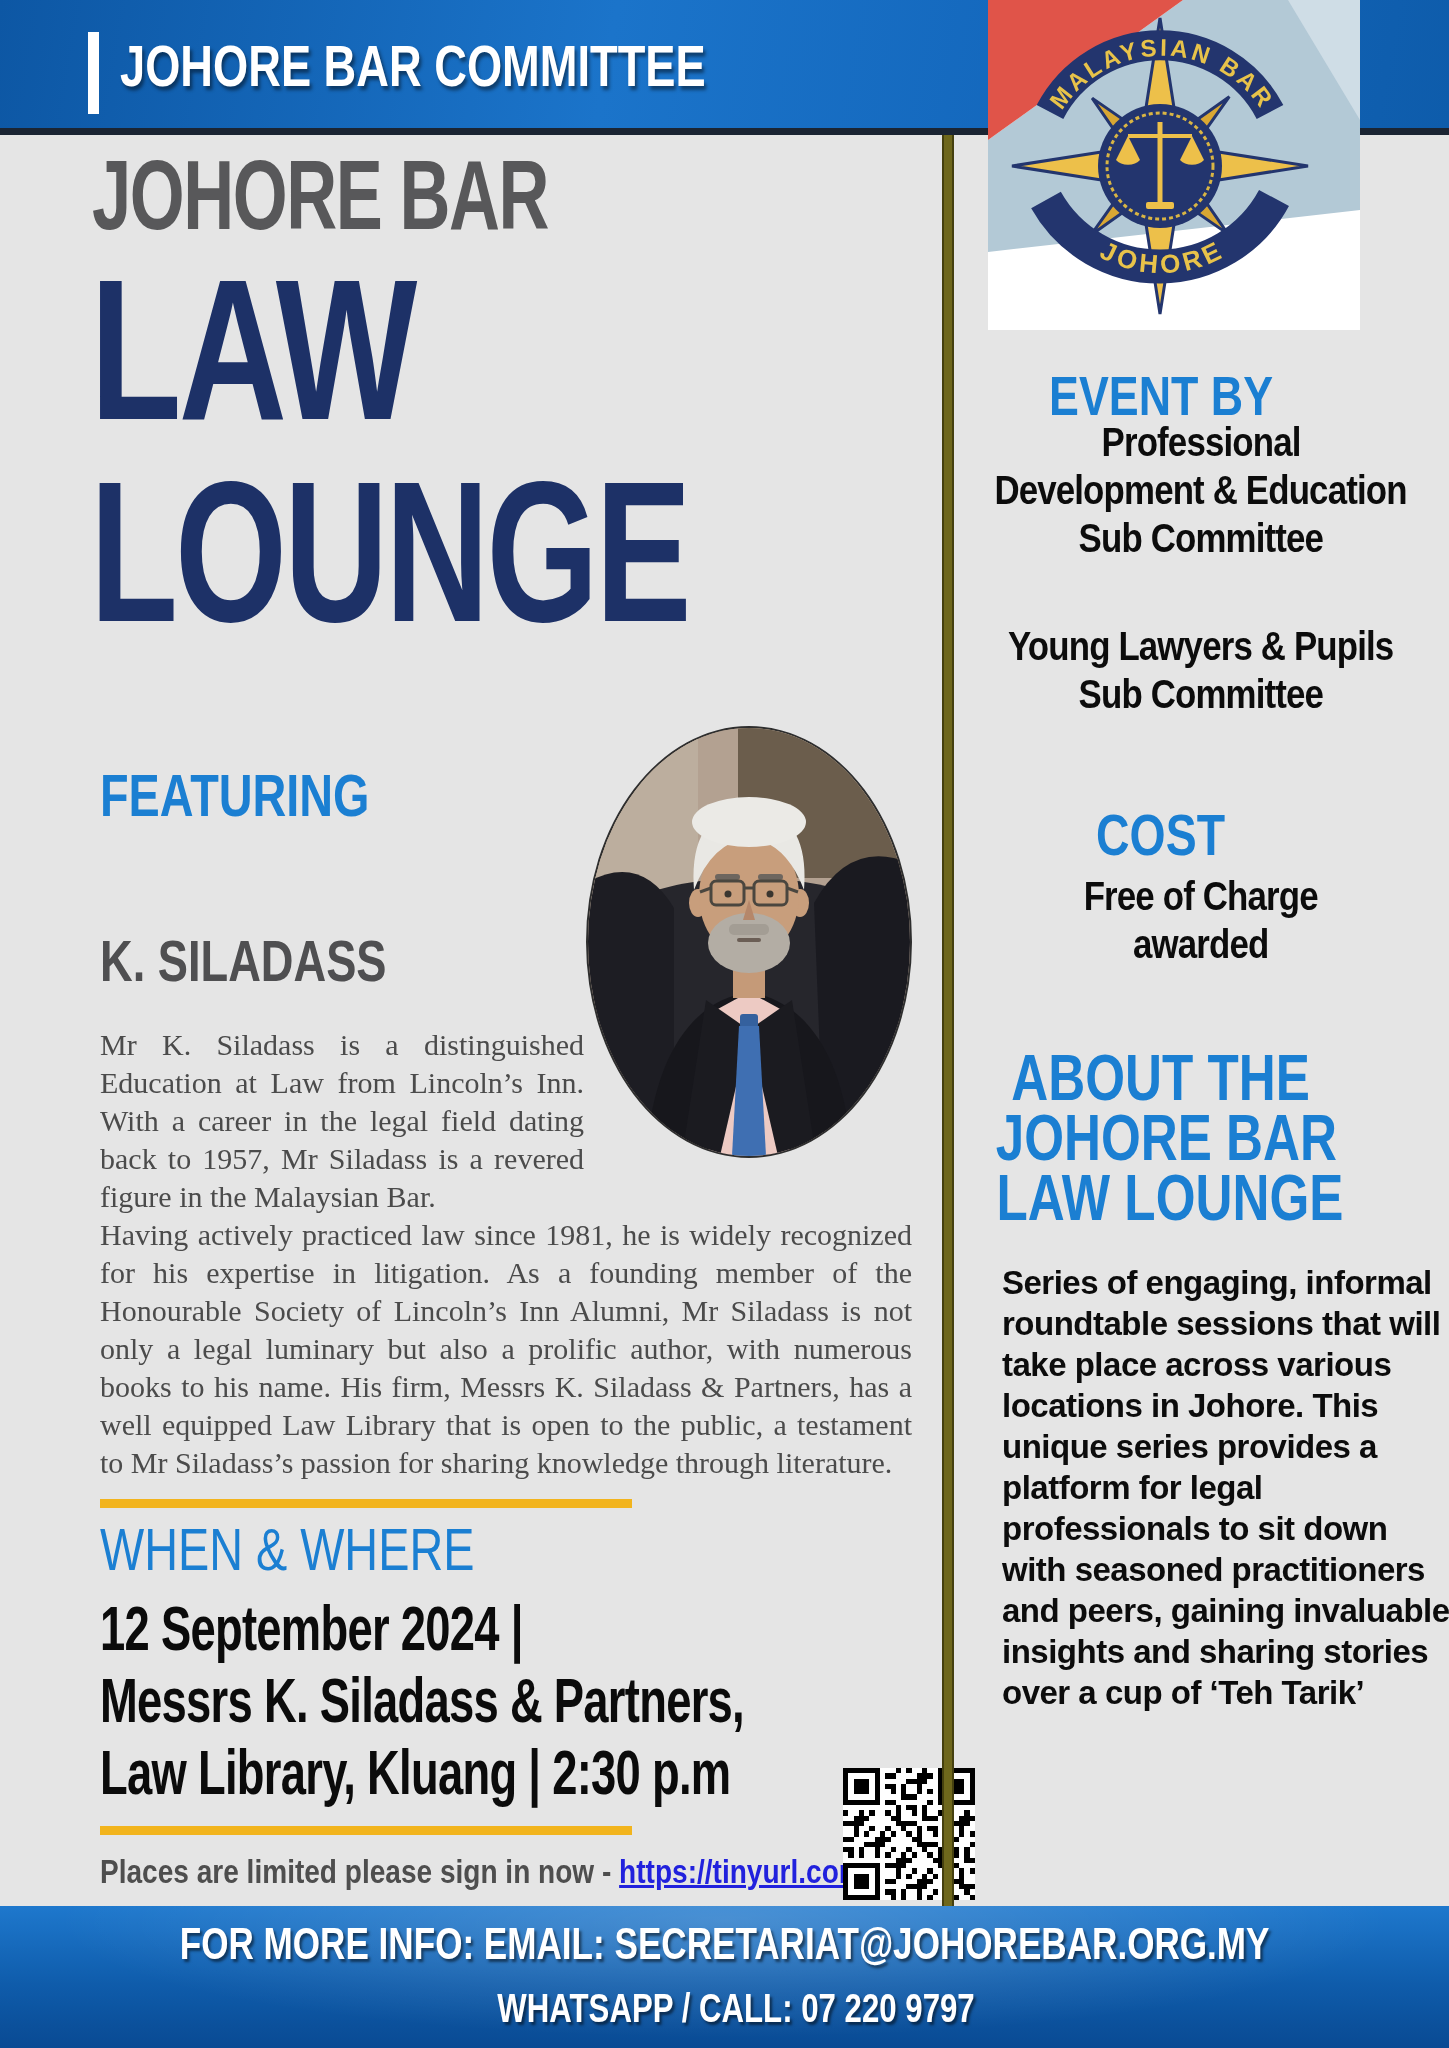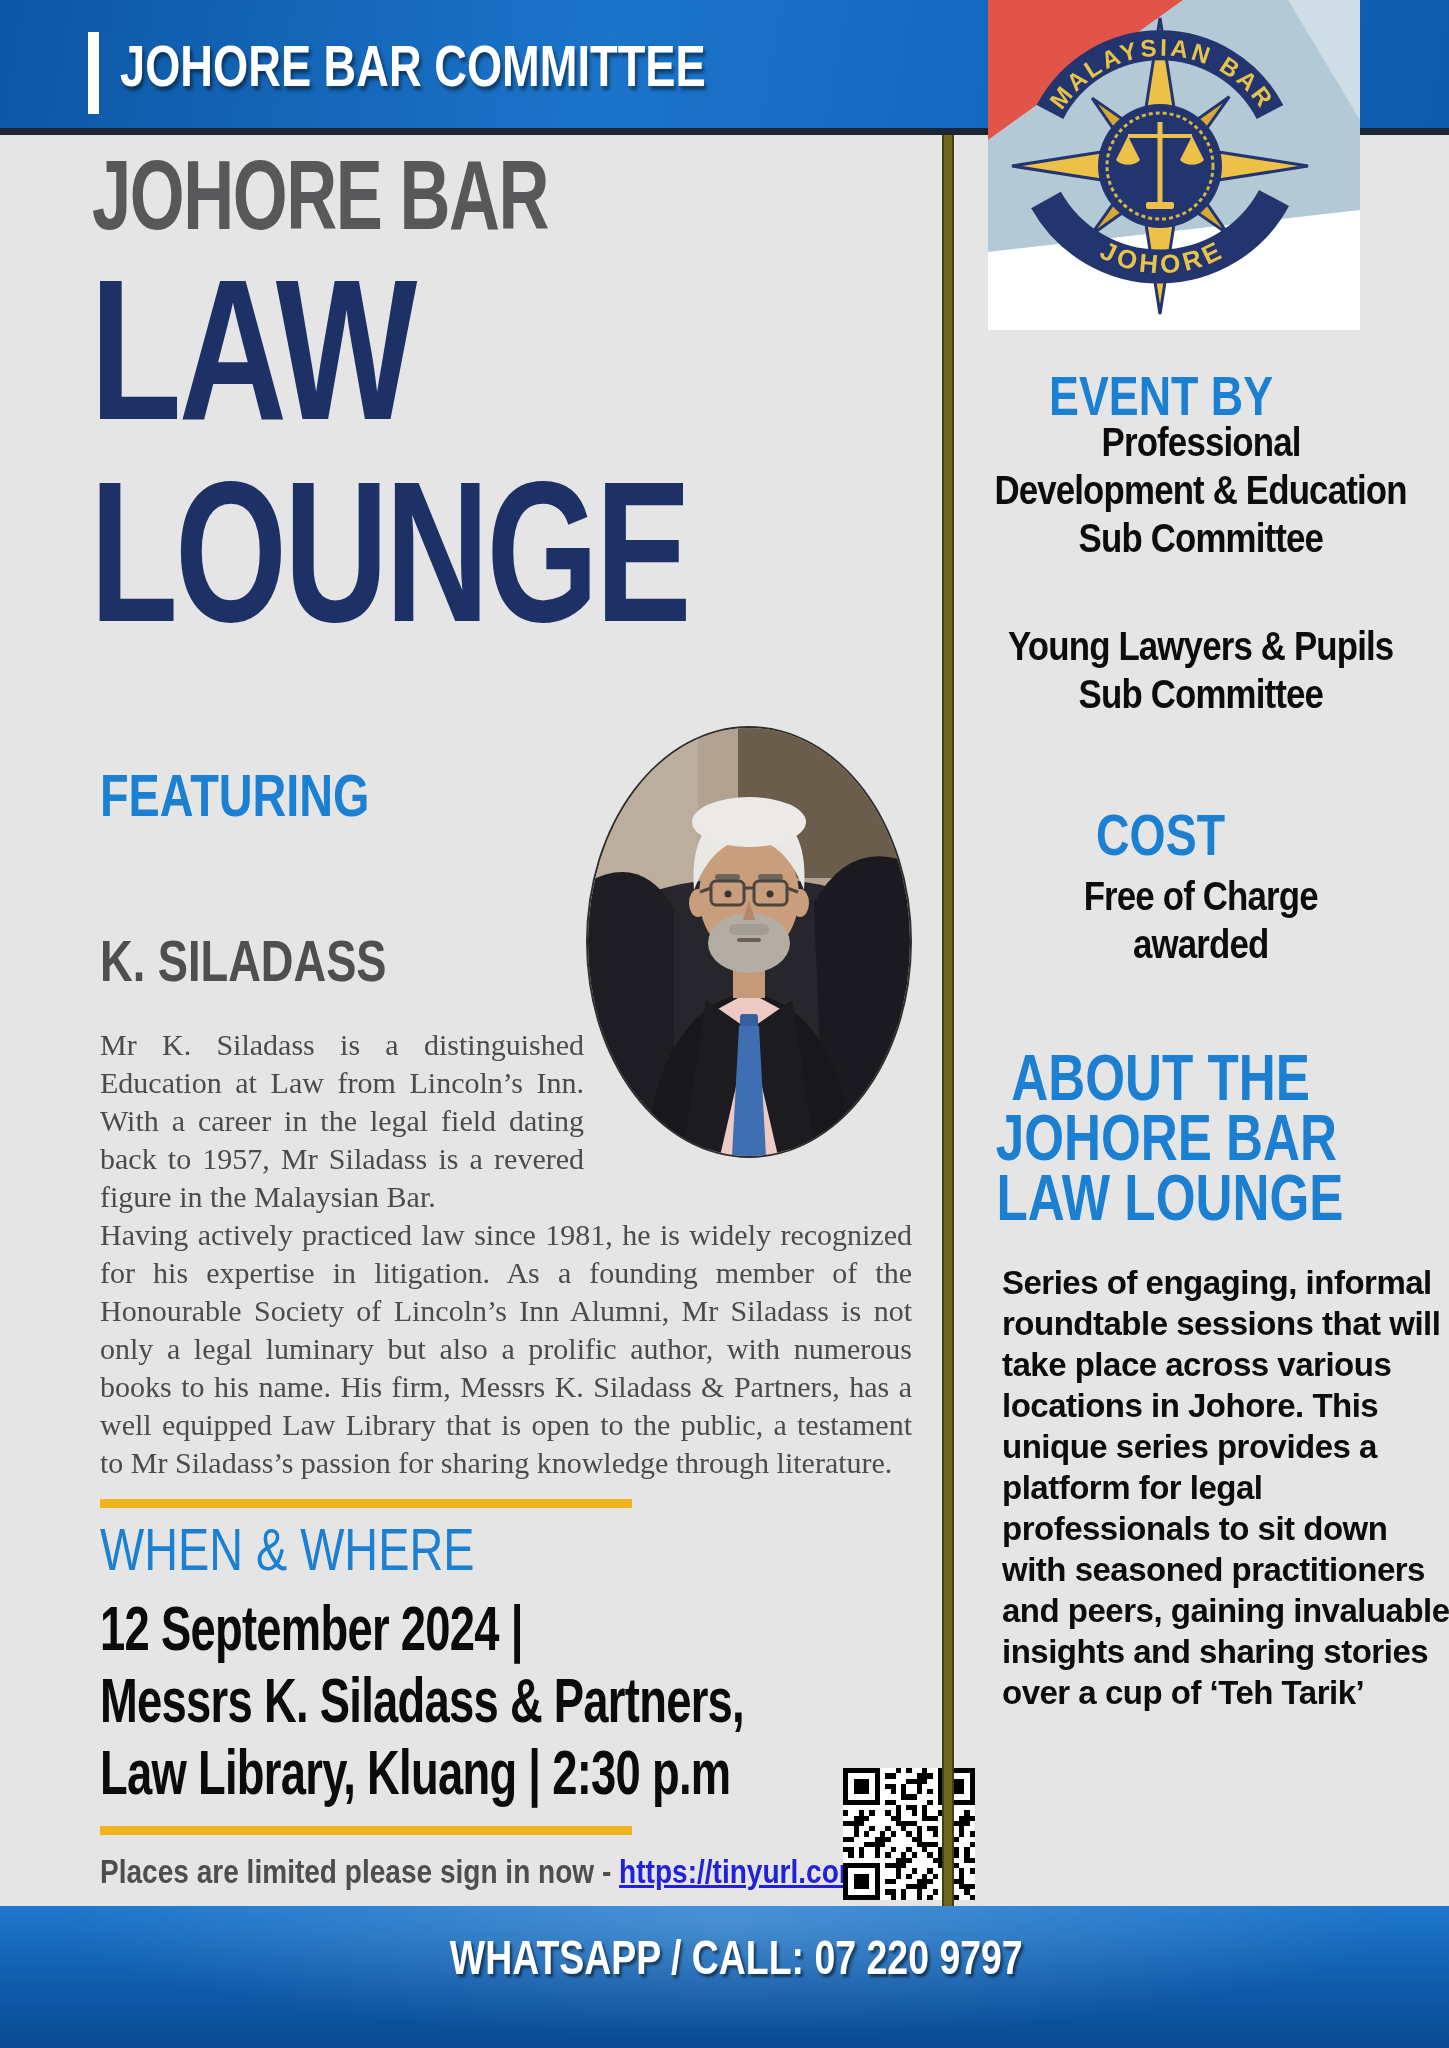--- a/index.html
+++ b/index.html
@@ -66,21 +66,21 @@
     font-size:33px;line-height:41px;letter-spacing:-0.5px;}
 
   
   #footer{left:0;top:1906px;width:1449px;height:142px;
     background:linear-gradient(180deg,#1e78cd 0%,#0f5cab 55%,#094a93 100%);}
   #footer::before{content:"";position:absolute;inset:0;
     background:radial-gradient(ellipse at 50% 10%,rgba(255,255,255,.20),rgba(255,255,255,0) 65%);}
   #footer .fl{position:relative;text-align:center;color:#ffffff;font-weight:bold;
     text-shadow:3px 3px 3px rgba(0,0,0,.5);}
   #footer .l1{margin-top:12px;font-size:45px;}
-  #footer .l2{margin-top:24px;font-size:48px;padding-left:24px;}
+  #footer .l2{margin-top:16px;font-size:40px;padding-left:24px;}
 </style>
 </head>
 <body>
 
 <div class="poster">
 
   <div class="abs" id="banner">
     <div class="tick"></div>
     <div class="title">
       <span class="cx sx78">JOHORE BAR COMMITTEE</span>
@@ -416,18 +416,21 @@
   </div>
 
   <div class="abs side-h" id="about-h">
     <div><span class="cxc sx80">ABOUT THE</span></div>
     <div><span class="cxc sx80">JOHORE BAR</span></div>
     <div><span class="cxc sx80">LAW LOUNGE</span></div>
   </div>
   <div class="abs" id="about-t">Series of engaging, informal roundtable sessions that will take place across various locations in Johore. This unique series provides a platform for legal professionals to sit down with seasoned practitioners and peers, gaining invaluable insights and sharing stories over a cup of ‘Teh Tarik’</div>
 
   <div class="abs" id="footer">
+    <div class="fl l1">
+      <span class="cxc sx78">FOR MORE INFO: EMAIL: SECRETARIAT@JOHOREBAR.ORG.MY</span>
+    </div>
     <div class="fl l2">
       <span class="cxc sx78">WHATSAPP / CALL: 07 220 9797</span>
     </div>
   </div>
 
 </div>
 
 </body></html>

